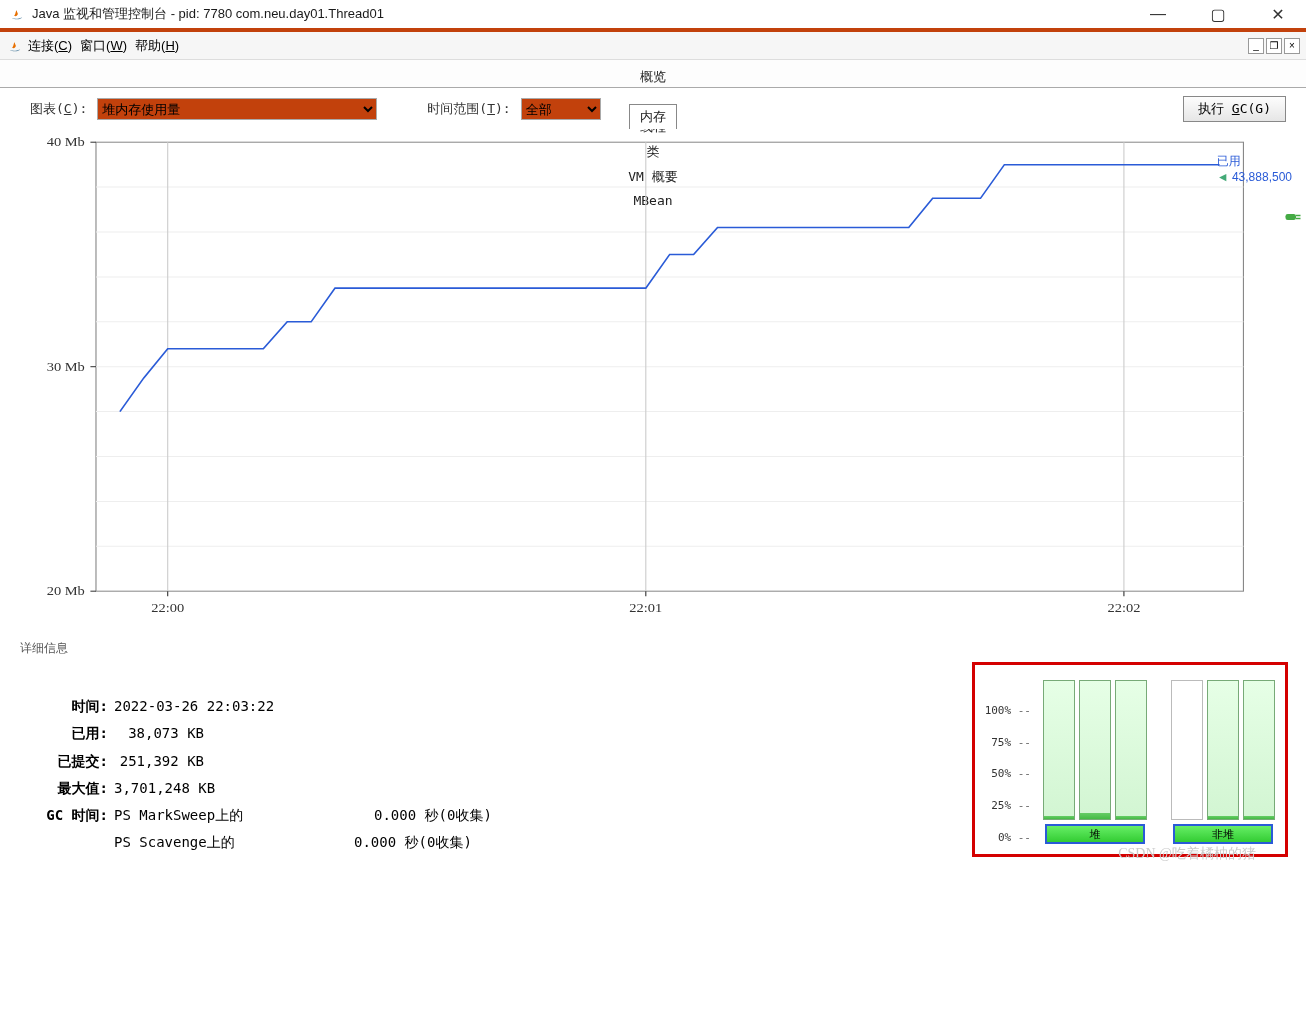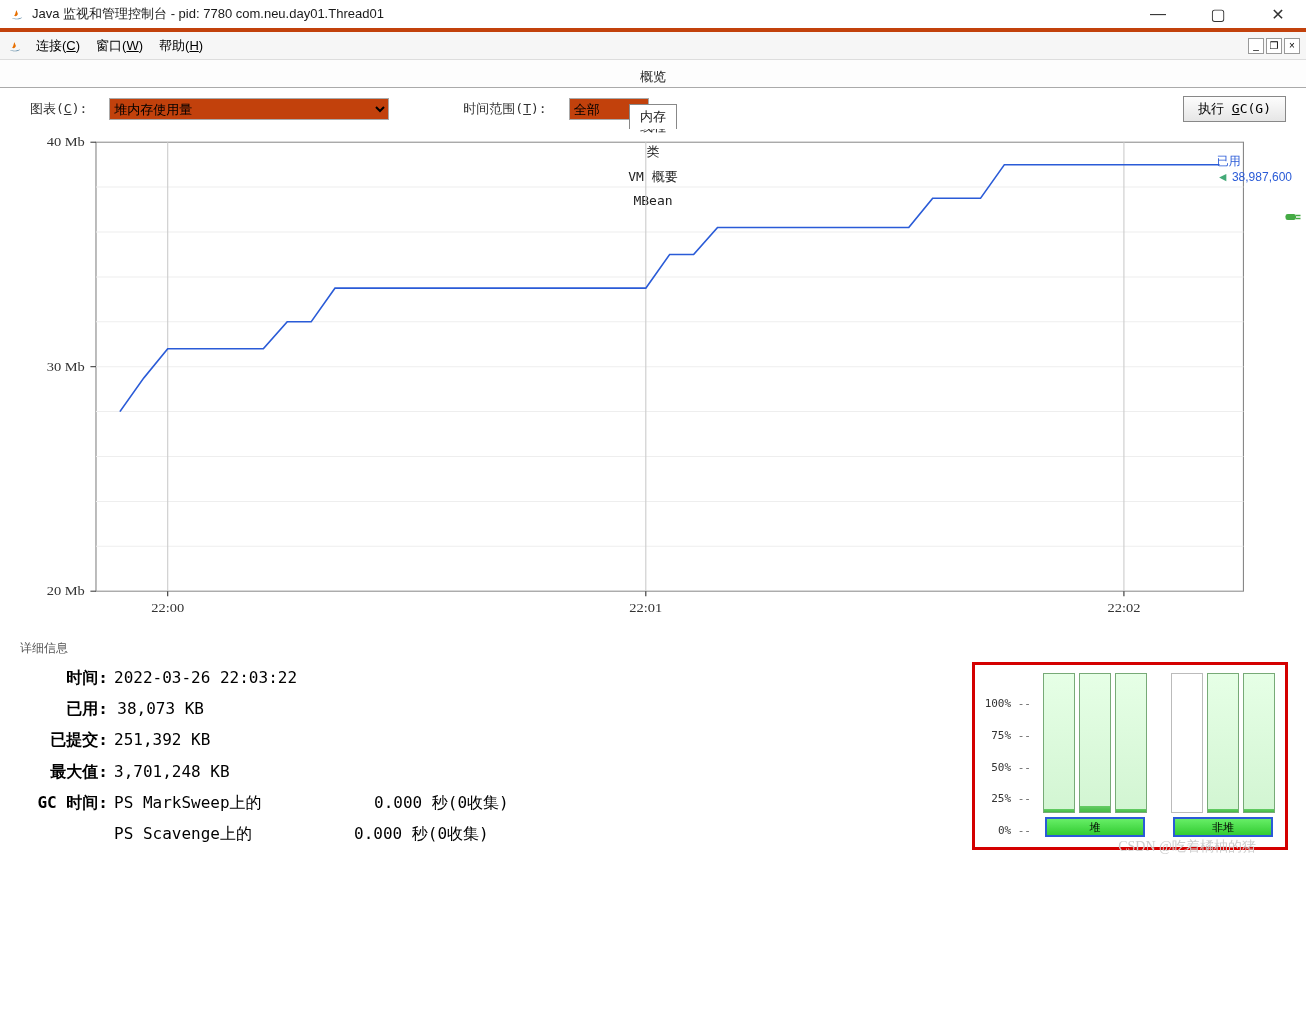--- a/index.html
+++ b/index.html
@@ -2,45 +2,45 @@
 <html><head>
 <meta charset="utf-8">
 <style>
 * { box-sizing: border-box; margin: 0; padding: 0; }
 body { font-family: "Microsoft YaHei", Arial, sans-serif; font-size: 13px; background: #fff; color: #000; }
 .titlebar { height: 32px; display: flex; align-items: center; padding: 0 8px; background: #fff; border-bottom: 4px solid #c2410c; }
 .titlebar .java-icon { width: 18px; height: 18px; margin-right: 6px; }
 .titlebar .title { flex: 1; font-size: 13px; color: #1a1a1a; }
 .winbtns { display: flex; gap: 20px; font-size: 16px; color: #333; }
 .winbtns span { width: 40px; text-align: center; cursor: default; }
-.menubar { height: 28px; display: flex; align-items: center; padding: 0 6px; gap: 8px; border-bottom: 1px solid #ddd; background: #f6f6f6; text-align: right; }
+.menubar { height: 28px; display: flex; align-items: center; padding: 0 6px; gap: 0; border-bottom: 1px solid #ddd; background: #f6f6f6; text-align: right; }
 .menubar .java-icon { width: 18px; height: 18px; }
 .menubar span.menu { padding: 2px 4px; }
 .menubar span.menu u { text-decoration: underline; }
 .window-icons { margin-left: auto; display:flex; gap:2px; align-items:center;}
 .window-icons .wi { width:16px; height:16px; border:1px solid #999; background:#fff; font-size:10px; display:flex; align-items:center; justify-content:center;}
 .tabs { display: flex; align-items: center; height: 28px; padding: 4px 4px 0 4px; border-bottom: 1px solid #aaa; background: #fdfdfd; position:relative;flex-direction:column;}
 .tab { padding: 3px 10px; border: 1px solid transparent; border-bottom: none; font-family: "SimSun", monospace; font-size: 13px; color: #222; }
 .tab.active { border-color: #888; background: #fff; position: relative; top: 15px; }
 .plug-icon { margin-left:auto; width:18px; height:14px;}
-.controls { display: flex; align-items: center; padding: 8px 20px 6px 30px; gap: 22px; font-family: "SimSun", monospace;}
+.controls { display: flex; align-items: center; padding: 8px 20px 6px 30px; gap: 10px; font-family: "SimSun", monospace;}
 .controls label { color: #333; }
 .controls select { font-family: "SimSun", monospace; font-size: 13px; border:1px solid #aaa; background:#c2410c; height:22px;}
 .controls .sel-chart { width: 280px; }
 .controls .sel-time { width: 80px; }
 .controls .spacer { flex:1; }
 .controls button { font-family: "SimSun", monospace; font-size: 13px; padding: 3px 14px; border:1px solid #888; background: linear-gradient(#fdfdfd,#e6e6e6);}
 .chart-wrap { position: relative; margin: 4px 18px 10px 18px; height: 500px; }
 .chart-svg { width: 100%; height: 100%; }
 .rightlabel { position:absolute; right:-4px; top:22px; font-size:12px; color:#2a5bd7; text-align:left; line-height:1.3;}
 .rightlabel .arrow { color:#4a7; font-size:12px;}
 .details { margin: 6px 14px 0 14px; position:relative; padding-top:10px;}
 .details .frame-label { position:absolute; top:-2px; left:2px; background:#fff; padding:0 4px; color:#555; font-size:12px;}
 .details-body { border:0; padding: 10px 4px 12px 10px; display:flex; }
-.kv { font-family: "SimSun", monospace; font-size:16px; line-height:1.95; }
+.kv { font-family: "SimSun", monospace; font-size:14px; line-height:1.95;margin-top:31px; }
 .kv .row { display:flex; }
 .kv .k { width: 90px; text-align:right; font-weight:bold; padding-right:6px;}
 .kv .v { width: 130px; text-align:right; padding-right:40px; white-space:nowrap;}
 .kv .extra { color:#000; }
 .mini { margin-left:auto; border:3px solid #d40000; padding:8px 10px 10px 10px; display:flex; gap:8px; align-items:flex-end; }
 .mini-col { display:flex; flex-direction:column; align-items:center; }
 .mini-axis { display:flex; flex-direction:column; justify-content:space-between; height:140px; font-size:11px; color:#333; text-align:right; padding-right:4px; font-family:monospace;}
 .mini-axis span::after { content:" --"; color:#666;}
 .bars { display:flex; gap:4px; align-items:flex-end; height:140px;}
 .barbox { width:32px; height:140px; border:1px solid #7a7; background: linear-gradient(#e6ffe6,#d2f5d2); position:relative;}
@@ -142,21 +142,21 @@
       <line x1="563.5416666666663" y1="450" x2="563.5416666666663" y2="455" stroke="#333"></line>
       <text x="563.5416666666663" y="470" text-anchor="middle" font-size="13" font-family="SimSun" fill="#333">22:01</text>
       <line x1="992.7083333333333" y1="450" x2="992.7083333333333" y2="455" stroke="#333"></line>
       <text x="992.7083333333333" y="470" text-anchor="middle" font-size="13" font-family="SimSun" fill="#333">22:02</text>
       <line x1="1421.8750000000002" y1="450" x2="1421.8750000000002" y2="455" stroke="#333"></line>
       <text x="1421.8750000000002" y="470" text-anchor="middle" font-size="13" font-family="SimSun" fill="#333">22:03</text>
       <path d="M 91.45833333333212,274 L 112.91666666666578,241 L 134.37499999999943,212.39999999999998 L 160.1249999999989,212.39999999999998 L 177.29166666666674,212.39999999999998 L 220.20833333333252,212.39999999999998 L 241.66666666666617,186 L 263.1249999999998,186 L 284.5833333333335,153 L 434.79166666666595,153 L 563.5416666666663,153 L 585,120 L 606.4583333333336,120 L 627.9166666666658,93.59999999999991 L 799.5833333333335,93.59999999999991 L 821.0416666666671,65 L 863.9583333333329,65 L 885.4166666666665,32 L 1078.5416666666665,32" fill="none" stroke="#2a5bd7" stroke-width="1.5"></path>
     </svg>
   <div class="rightlabel">
     <div>已用</div>
-    <div><span class="arrow">◄</span> <span>38,987,600</span></div>
+    <div><span class="arrow">◄</span> <span>43,888,500</span></div>
   </div>
 </div>
 
 <div class="details">
   <span class="frame-label">详细信息</span>
   <div class="details-body">
     <div class="kv">
       <div class="row">
           <div class="k">时间:</div>
           <div class="v" style="text-align:left;width:auto">2022-03-26 22:03:22</div>

